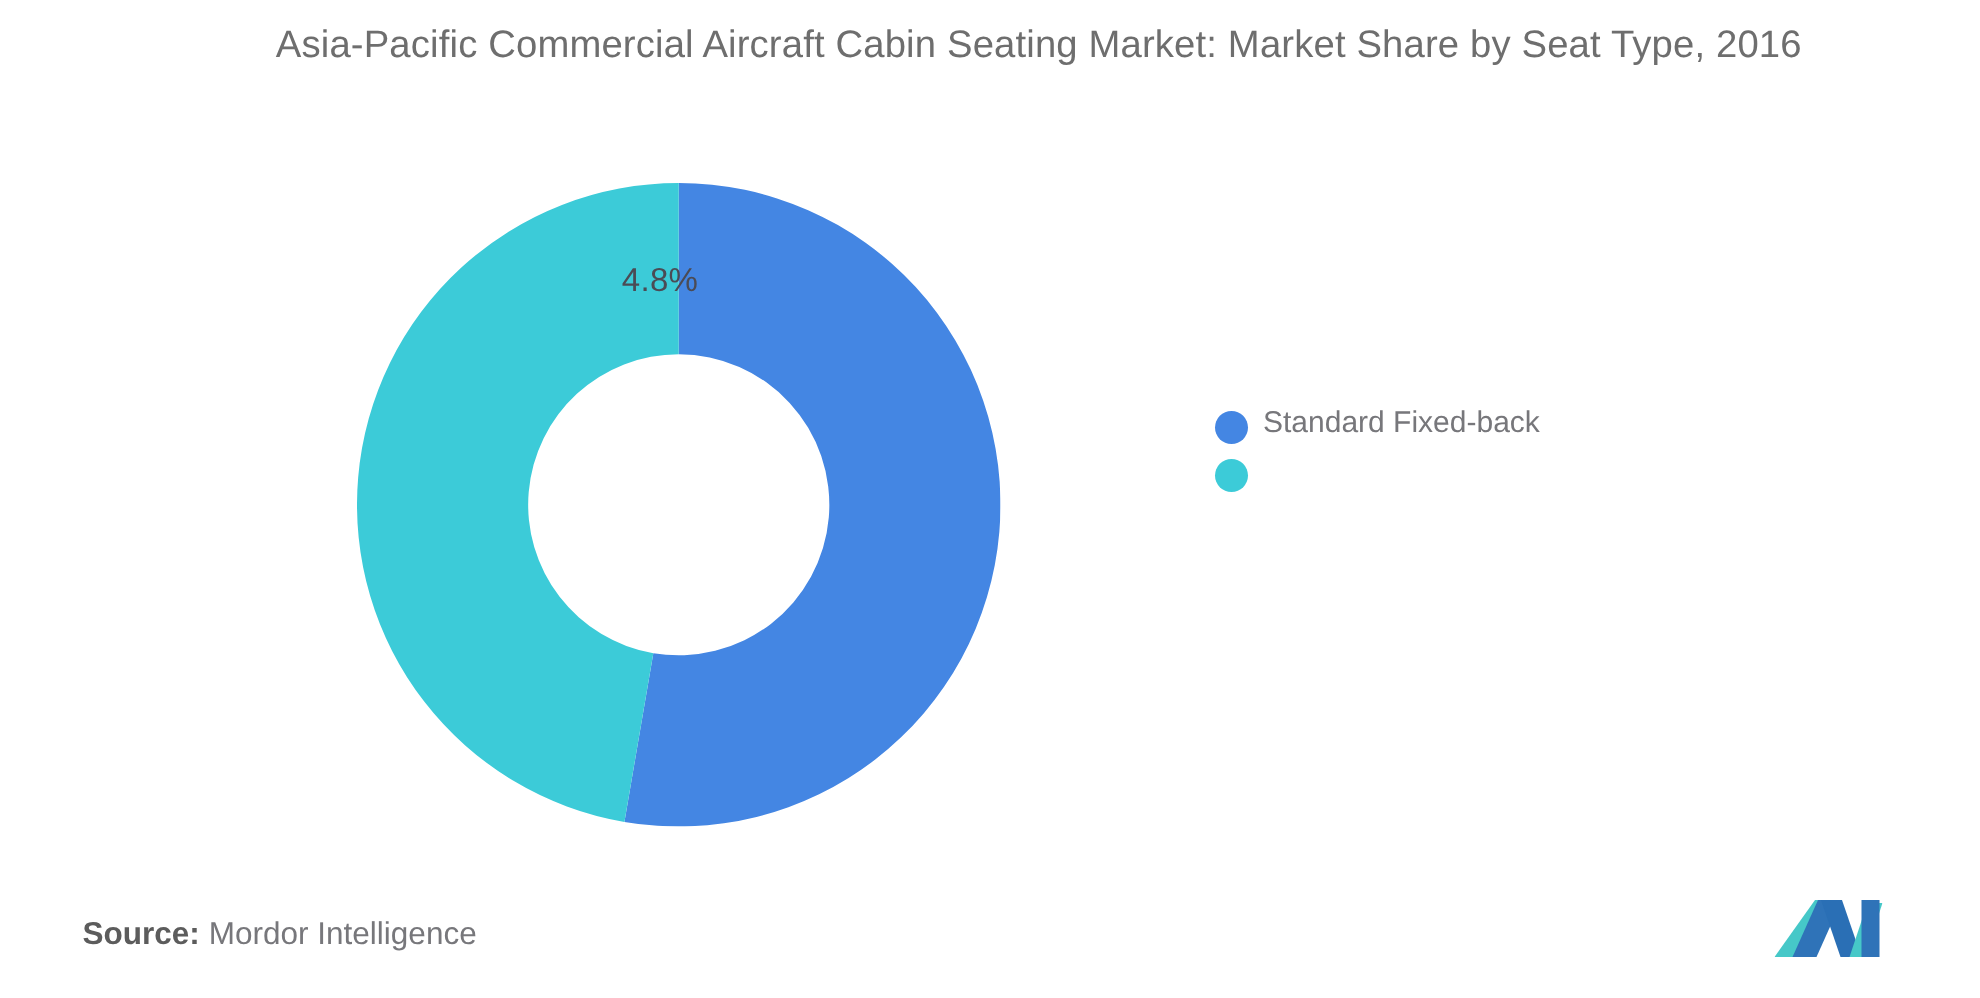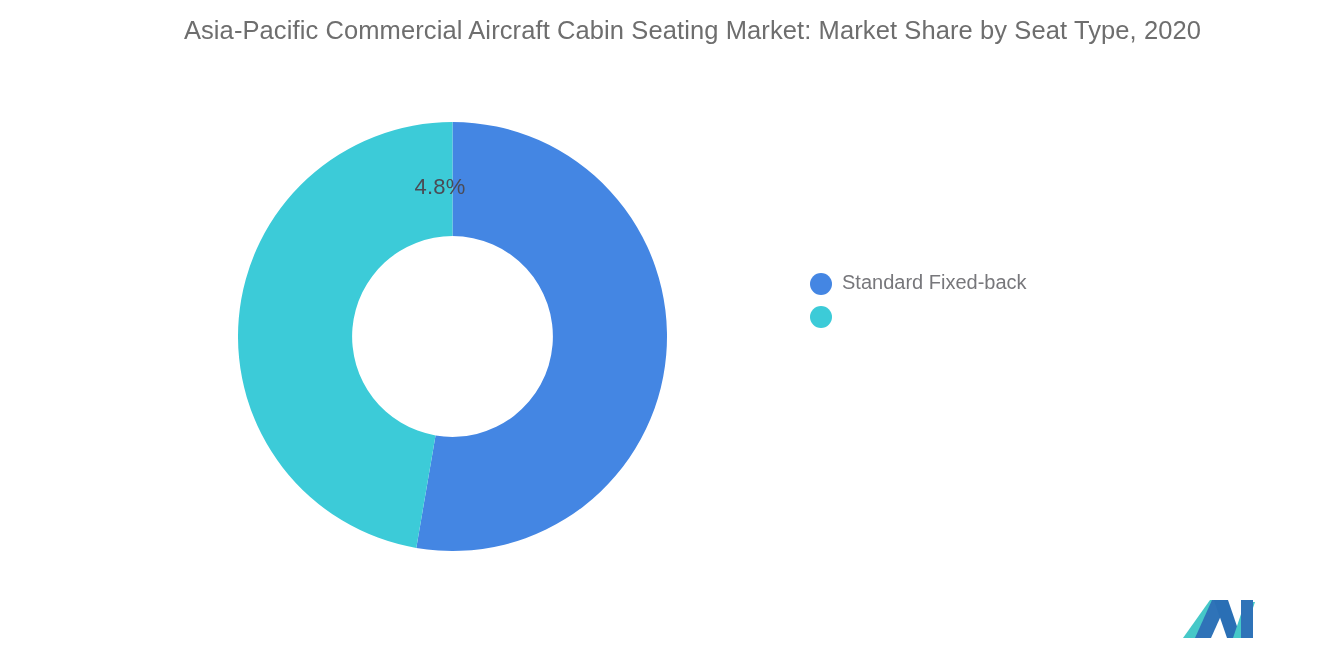--- a/index.html
+++ b/index.html
@@ -64,21 +64,21 @@
 
   
   #legend {
     position: absolute;
     left: 810px;
     top: 268px;
     width: 460px;
   }
   .legend-item {
     display: flex;
-    align-items: center;
+    align-items: flex-end;
     margin-bottom: 7px;
   }
   .legend-swatch {
     flex: 0 0 auto;
     width: 22px;
     height: 22px;
     border-radius: 50%;
     margin-top: 3px;
     margin-right: 10px;
   }
@@ -116,21 +116,21 @@
     width: 72px;
     height: 40px;
   }
   #brand-logo svg { display: block; }
 </style>
 </head>
 <body>
 
 <div id="page">
 
-  <div id="chart-title">Asia-Pacific Commercial Aircraft Cabin Seating Market: Market Share by Seat Type, 2020</div>
+  <div id="chart-title">Asia-Pacific Commercial Aircraft Cabin Seating Market: Market Share by Seat Type, 2016</div>
 
   <div id="donut-wrap">
     <svg id="donut-svg" viewBox="0 0 429 429">
       <g id="slices">
           <path d="M 214.5 0 A 214.5 214.5 0 1 1 178.2852261091186 425.9207656594601 L 197.55148581906752 313.4449183286273 A 100.38600000000001 100.38600000000001 0 1 0 214.5 114.11399999999999 Z" fill="#4486e3"></path>
           <path d="M 178.2852261091186 425.9207656594601 A 214.5 214.5 0 0 1 214.49999999999997 0 L 214.49999999999997 114.11399999999999 A 100.38600000000001 100.38600000000001 0 0 0 197.55148581906752 313.4449183286273 Z" fill="#3ccbd8"></path>
         </g>
     </svg>
   </div>
 
@@ -142,20 +142,23 @@
       <span class="legend-swatch" style="background:#4486e3"></span>
       <span class="legend-label">Standard Fixed-back</span>
     </div>
 
     <div class="legend-item">
       <span class="legend-swatch" style="background:#3ccbd8"></span>
     </div>
 
   </div>
 
+  <div id="source-line">
+    <span class="src-key">Source:</span><span class="src-val">Mordor Intelligence</span>
+  </div>
 
   <div id="brand-logo">
     <svg width="72" height="40" viewBox="0 0 72 40">
 
       <polygon points="0,40 13,40 40,2 27,2" fill="#46c8c8"></polygon>
 
       <polygon points="12,40 28,40 45,2 29,2" fill="#2f73b8"></polygon>
 
       <polygon points="31,2 45,2 58,40 44,40" fill="#2a6fb5"></polygon>
 

